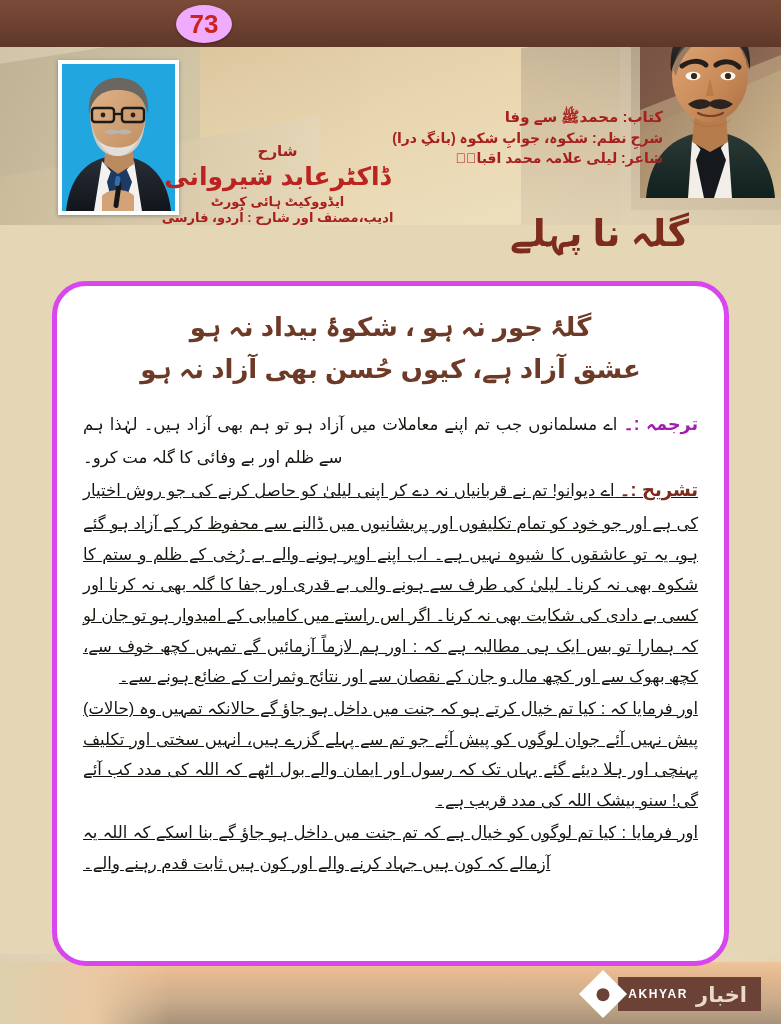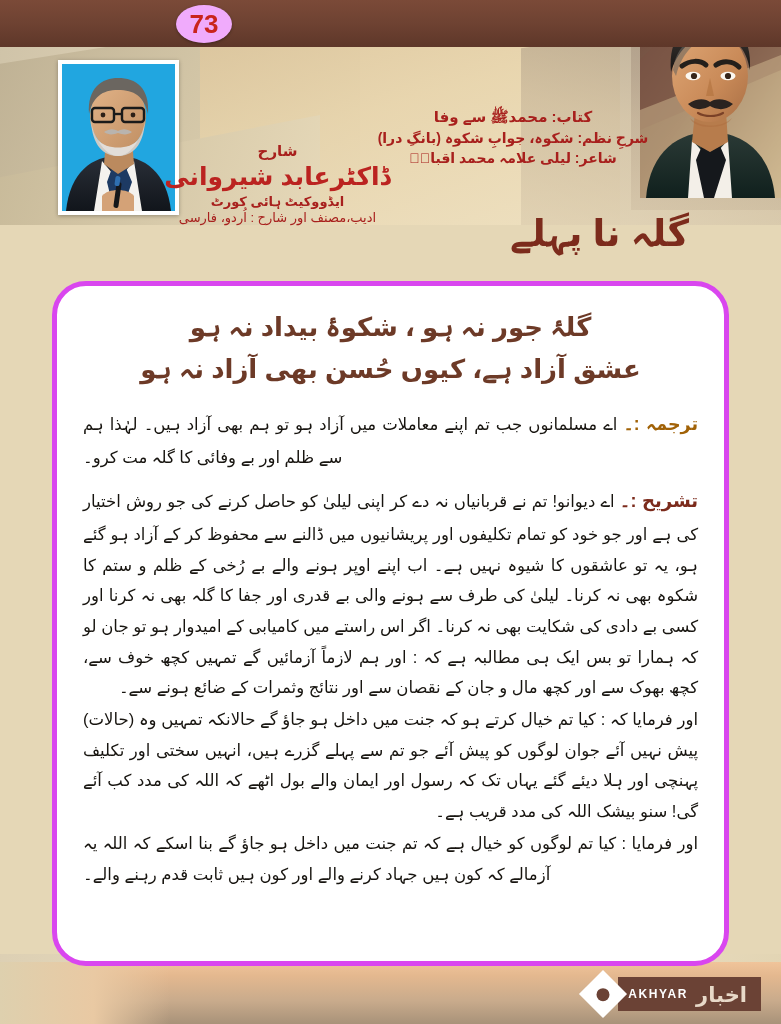--- a/index.html
+++ b/index.html
@@ -133,28 +133,28 @@
     width: 295px;
     text-align: center;
     direction: rtl;
     z-index: 6;
     color: #b01f1f;
     line-height: 1.22;
   }
   .sharh-credits .c-label { font-size: 15px; font-weight: bold; color: #a8201d; }
   .sharh-credits .c-name  { font-size: 25px; font-weight: bold; color: #bb2320; margin: 1px 0 2px; }
   .sharh-credits .c-sub1  { font-size: 13px; font-weight: bold; color: #a8201d; }
-  .sharh-credits .c-sub2  { font-size: 13px; font-weight: normal; color: #a8201d; }
+  .sharh-credits .c-sub2  { font-size: 13px; font-weight: bold; color: #a8201d; }
 
   
   .book-meta {
     position: absolute;
     right: 118px; top: 106px;
     width: 300px;
-    text-align: center;
+    text-align: right;
     direction: rtl;
     z-index: 6;
     color: #a8201d;
     line-height: 1.45;
   }
   .book-meta .m-row { font-size: 14px; font-weight: bold; white-space: nowrap; }
   .book-meta .m-row.big { font-size: 15px; }
 
   
   .section-heading {
@@ -197,29 +197,30 @@
 
   .tarjuma {
     margin-top: 18px;
     direction: rtl;
     text-align: justify;
     text-align-last: left;
     font-size: 16.5px;
     line-height: 1.92;
     color: #17140f;
   }
-  .tarjuma .lbl { color: #a16207; font-weight: bold; font-size: 17.5px; }
+  .tarjuma .lbl { color: #a21caf; font-weight: bold; font-size: 17.5px; }
 
   .tashreeh {
-    margin-top: 12px;
+    margin-top: 1px;
     direction: rtl;
     text-align: justify;
     font-size: 16.5px;
     line-height: 1.86;
     color: #17140f;
+    text-decoration: underline;
   }
   .tashreeh .lbl { color: #7c2b1c; font-weight: bold; font-size: 18px; }
   .tashreeh p { margin-bottom: 1px; }
   .tashreeh .last { text-align-last: left; }
 
   
   .bottombar {
     position: absolute;
     left: 0; bottom: 0; width: 781px; height: 62px;
     background: linear-gradient(180deg, #f0c49a 0%, #e4b88f 22%, #c9ab8c 62%, #a89279 100%);

